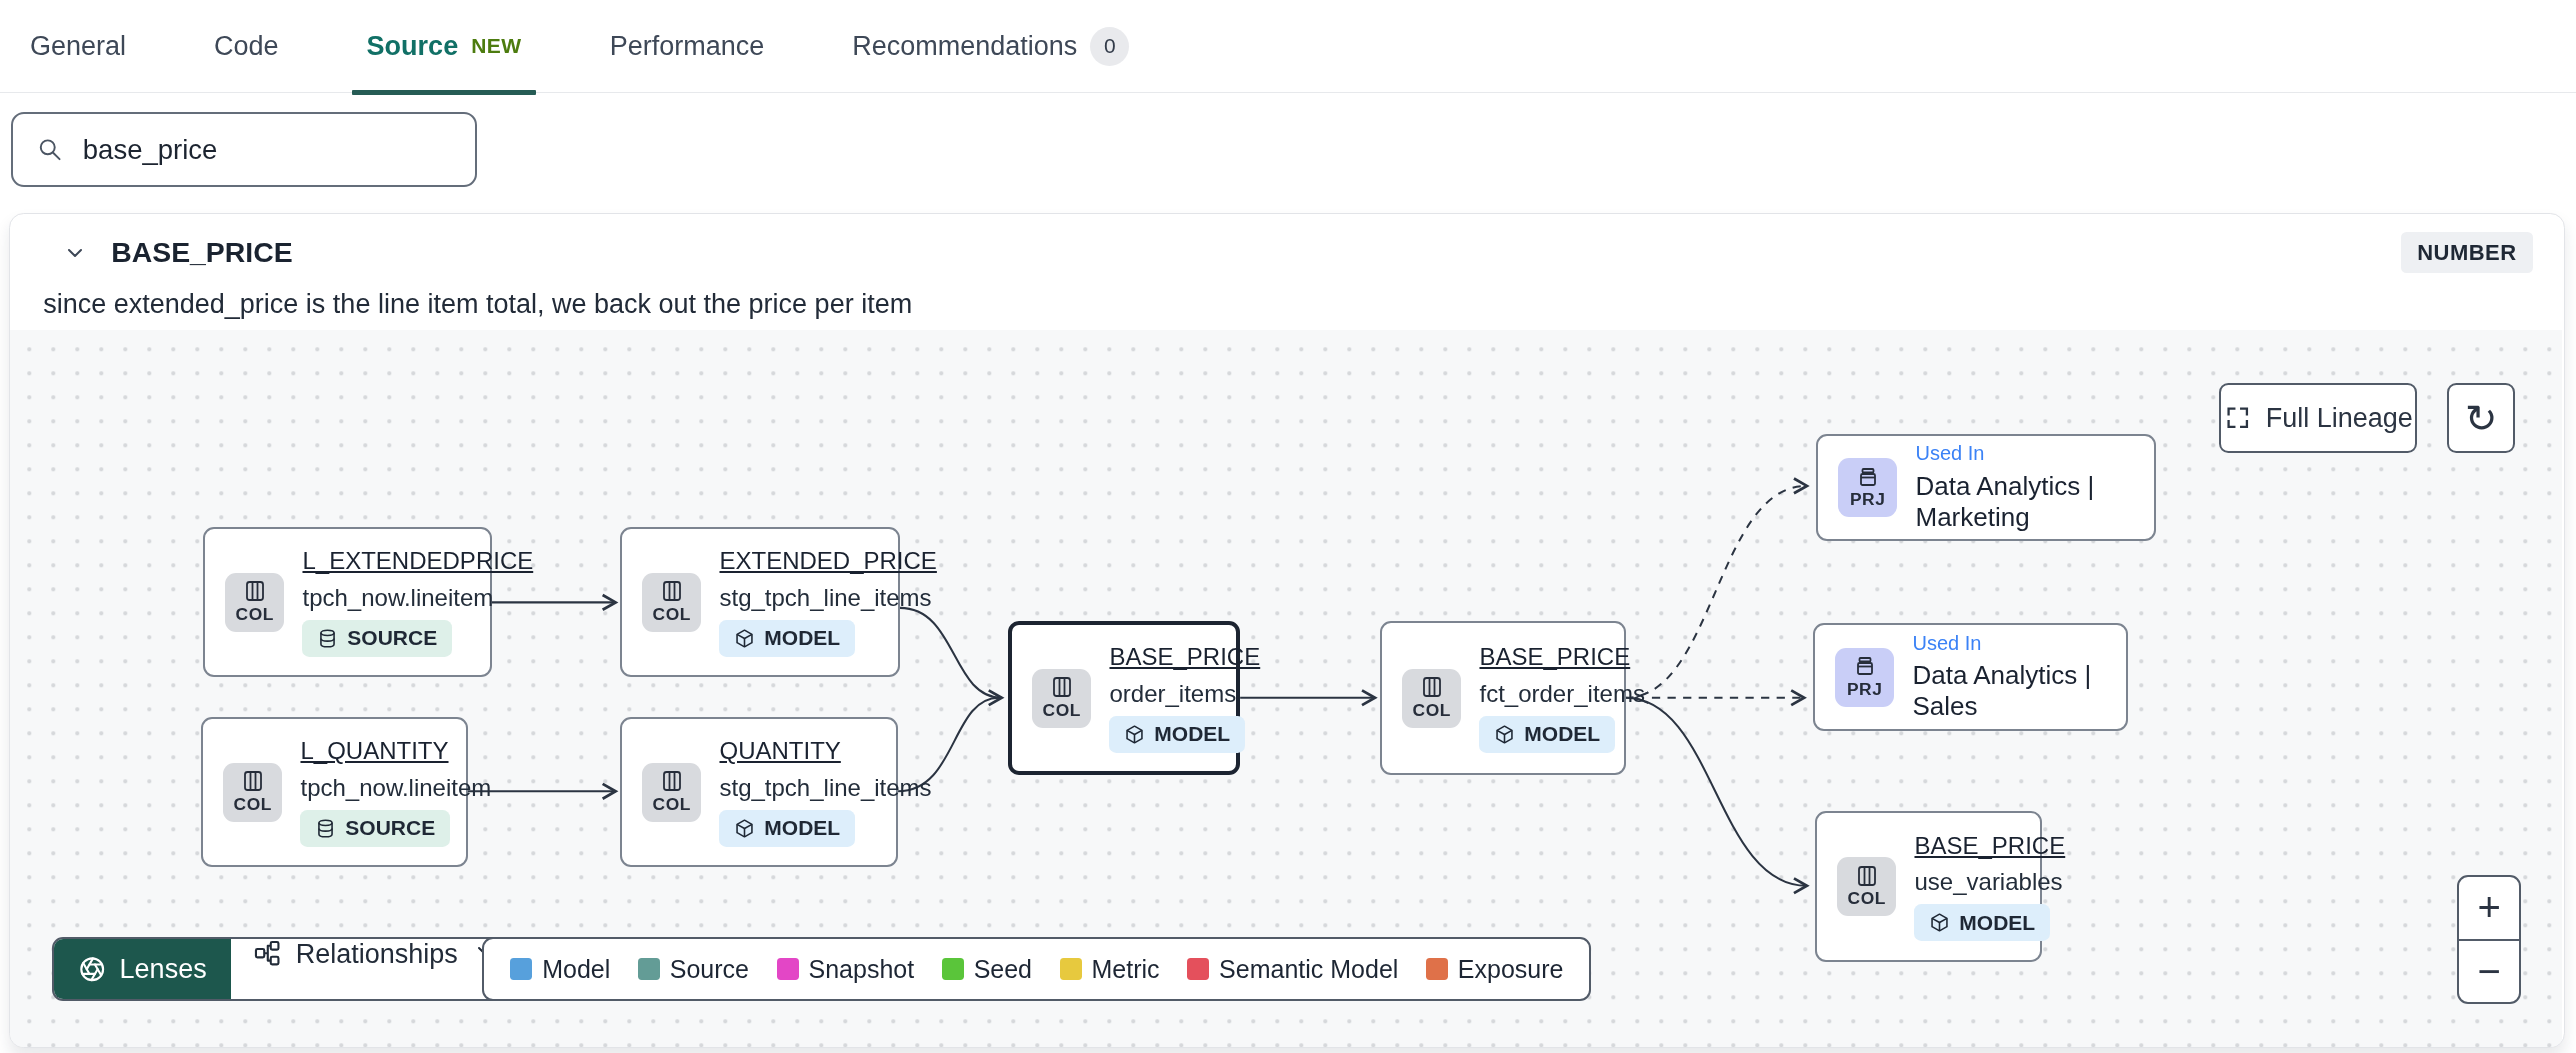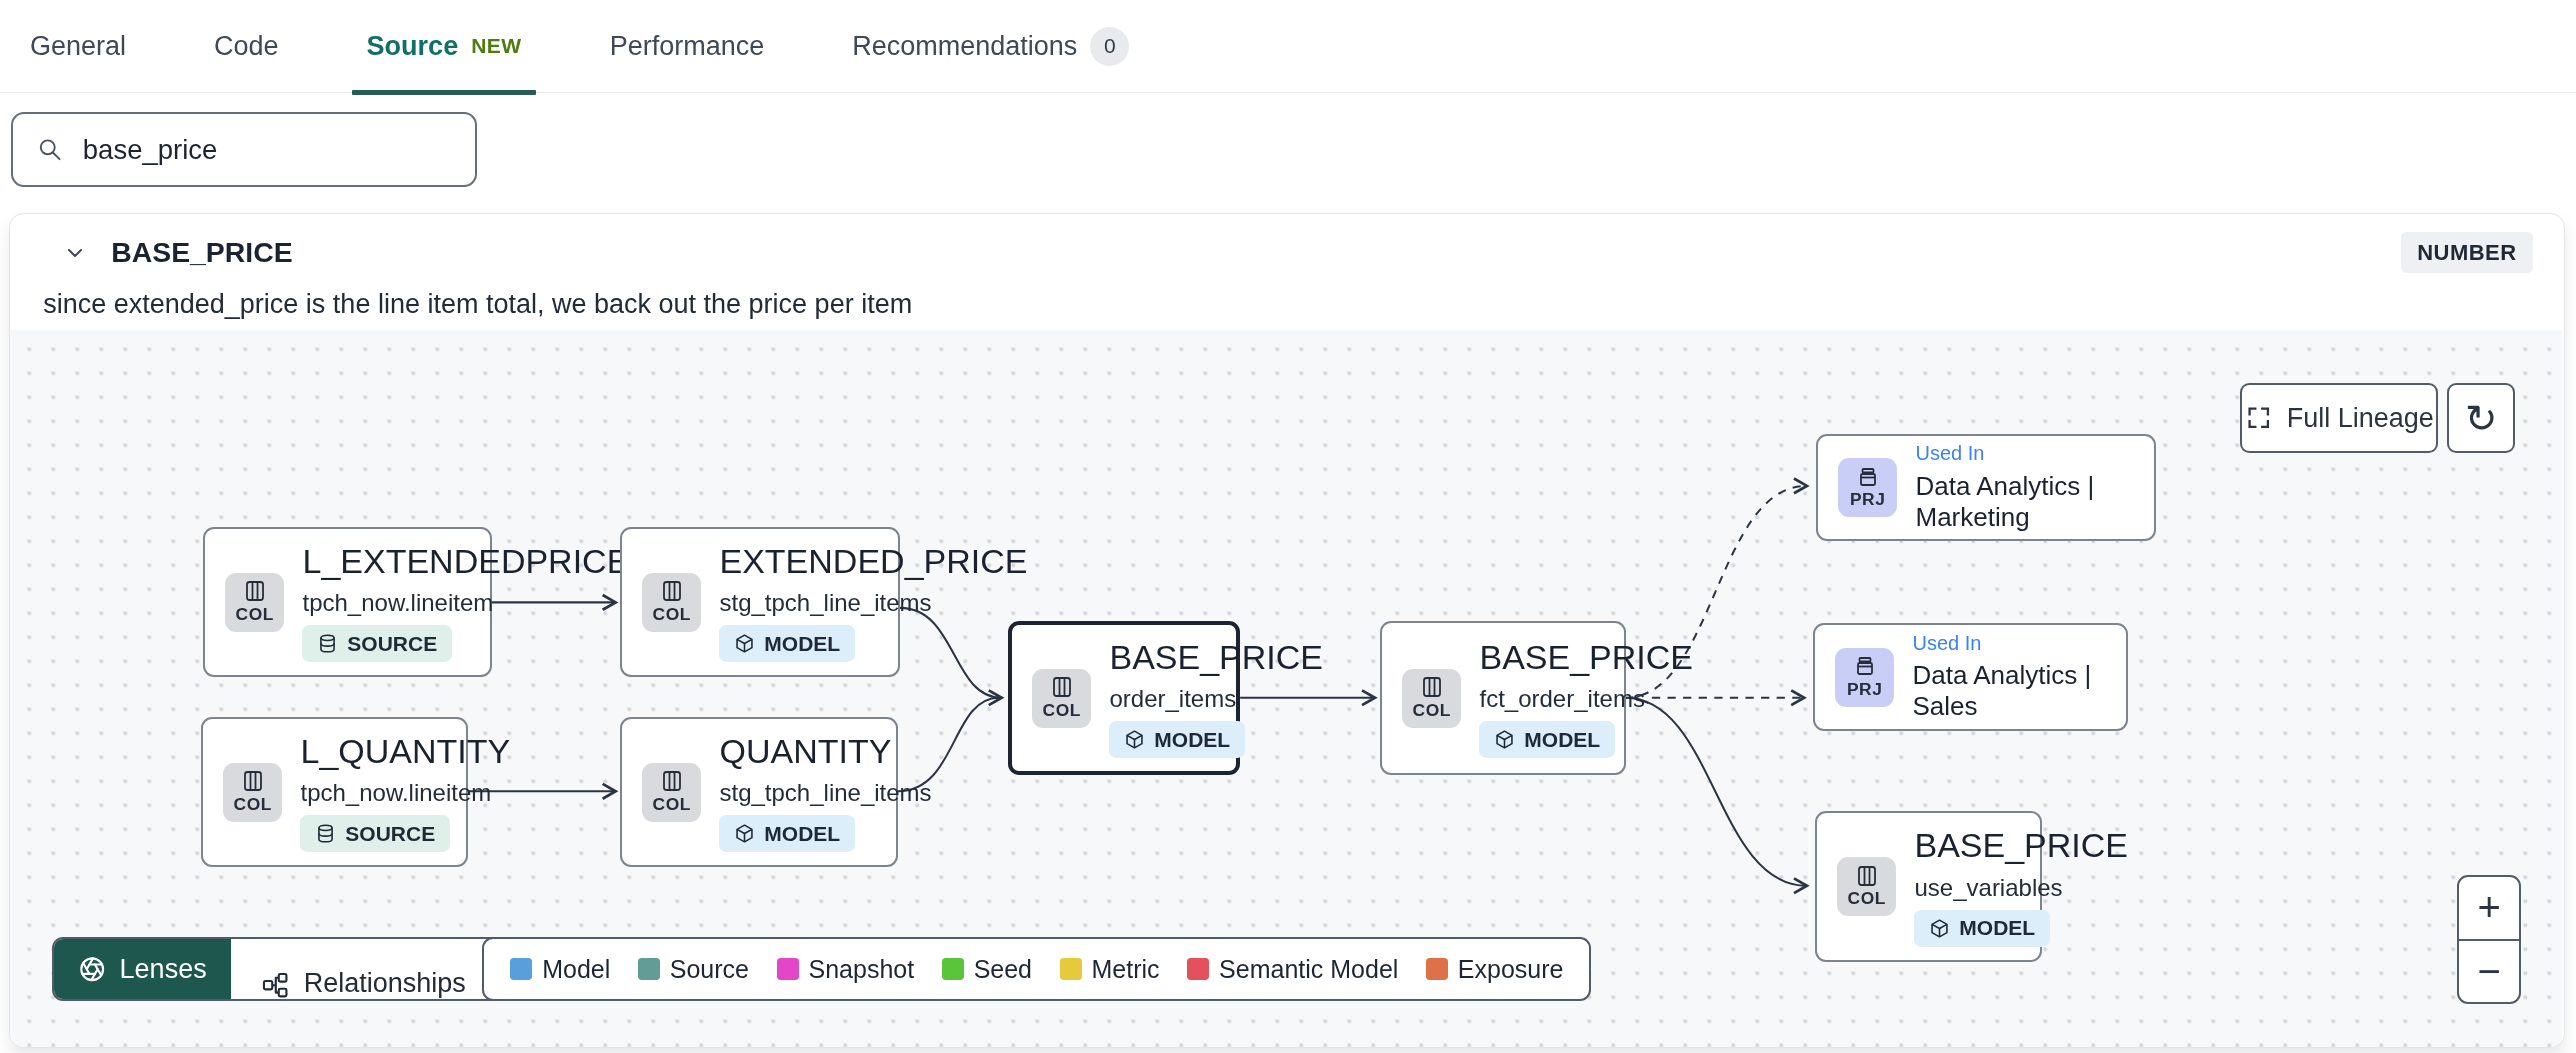--- a/index.html
+++ b/index.html
@@ -62,41 +62,41 @@
     position:absolute; background:#fff; border:2.3px solid #7c8490; border-radius:11px;
     display:flex; align-items:center; gap:18.3px; padding-left:20px;
   }
   .node.selected { border:4.1px solid #1c2431; }
   .kind-badge { width:59px; height:59px; background:#d8dade; border-radius:11px;
     display:flex; flex-direction:column; align-items:center; justify-content:center;
     color:#262d3a; flex:0 0 auto; }
   .kind-badge.prj { background:#c9cef7; }
   .kind-label { font-size:17.4px; font-weight:700; letter-spacing:0.5px; margin-top:0.9px; }
   .node-body { display:flex; flex-direction:column; align-items:flex-start; gap:8.3px; }
-  .node-title { font-size:34px; color:#1a2230; }
+  .node-title { font-size:24px; color:#1a2230;text-decoration:underline; }
   .node-sub { font-size:24px; color:#232d3a; }
   .type-chip { display:flex; align-items:center; gap:9.2px; padding:6.4px 14.7px;
     border-radius:7.3px; font-size:21px; font-weight:600; color:#1f2835; }
   .type-chip.source { background:#def0e9; }
   .type-chip.model  { background:#ddeefb; }
   .usedin-label { font-size:20px; color:#3b82f6; }
   .usedin-name  { font-size:26px; color:#1a2230; }
 
   
   .cbtn { position:absolute; background:#fff; border:2.3px solid #525b68; border-radius:9.2px;
     display:flex; align-items:center; justify-content:center; color:#2b3442; cursor:pointer; }
-  .full-lineage { left:2209px; top:53px; width:198px; height:70px; gap:14.7px; font-size:27px;margin-left:21px; }
+  .full-lineage { left:2209px; top:53px; width:198px; height:70px; gap:14.7px; font-size:27px; }
   .refresh-btn  { left:2437px; top:53px; width:68px;  height:70px; font-size:39px; }
 
   .lens-group { position:absolute; left:42px; top:607px; height:64px; display:flex;
     border:2.3px solid #525b68; border-radius:11px; overflow:hidden; background:#fff; }
   .lenses-seg { background:#1d574d; color:#fff; display:flex; align-items:center;
     gap:13px; padding:0 24px; font-size:27px; cursor:pointer; }
-  .rel-seg { display:flex; align-items:flex-end; gap:14.7px; padding:0 22px; font-size:27px;
-    color:#222b38; cursor:pointer;margin-left:8px; }
+  .rel-seg { display:flex; align-items:flex-start; gap:14.7px; padding:0 22px; font-size:27px;
+    color:#222b38; cursor:pointer; }
 
   .legend { position:absolute; left:472px; top:607px; height:64px; display:flex;
     align-items:center; gap:27.5px; padding:0 26px; background:#fff;
     border:2.3px solid #525b68; border-radius:11px; }
   .legend-item { display:flex; align-items:center; gap:10px; font-size:25px; color:#1d2634; }
   .swatch { width:22px; height:22px; border-radius:3.7px; flex:0 0 auto; }
 
   .zoom-group { position:absolute; left:2447px; top:545px; width:64px; height:129px;
     border:2.3px solid #525b68; border-radius:11px; background:#fff; overflow:hidden;
     display:flex; flex-direction:column; }

